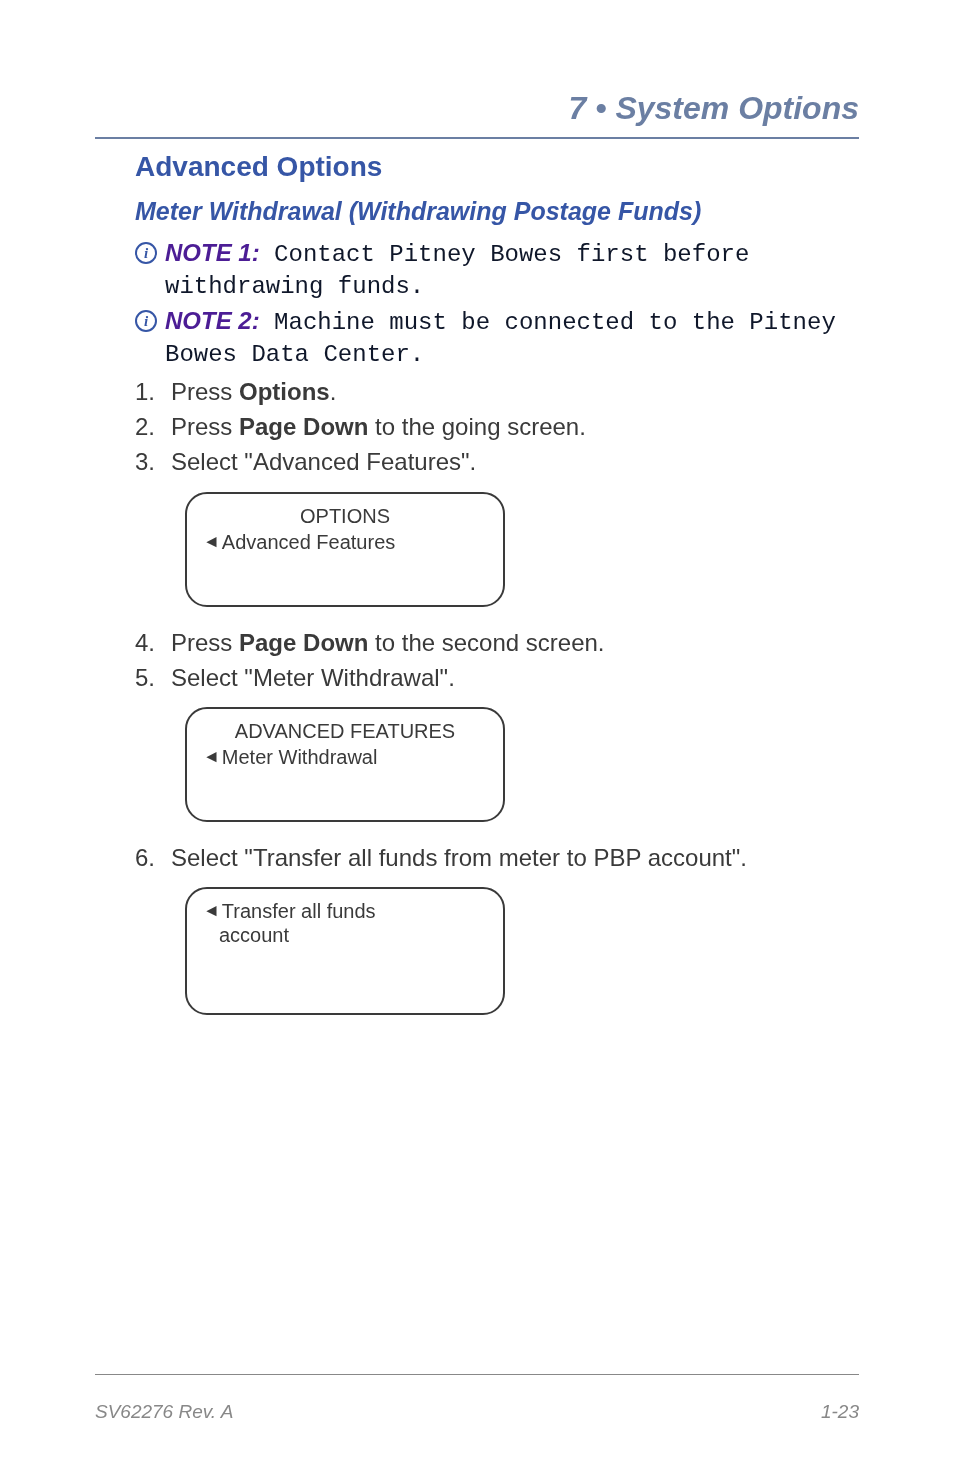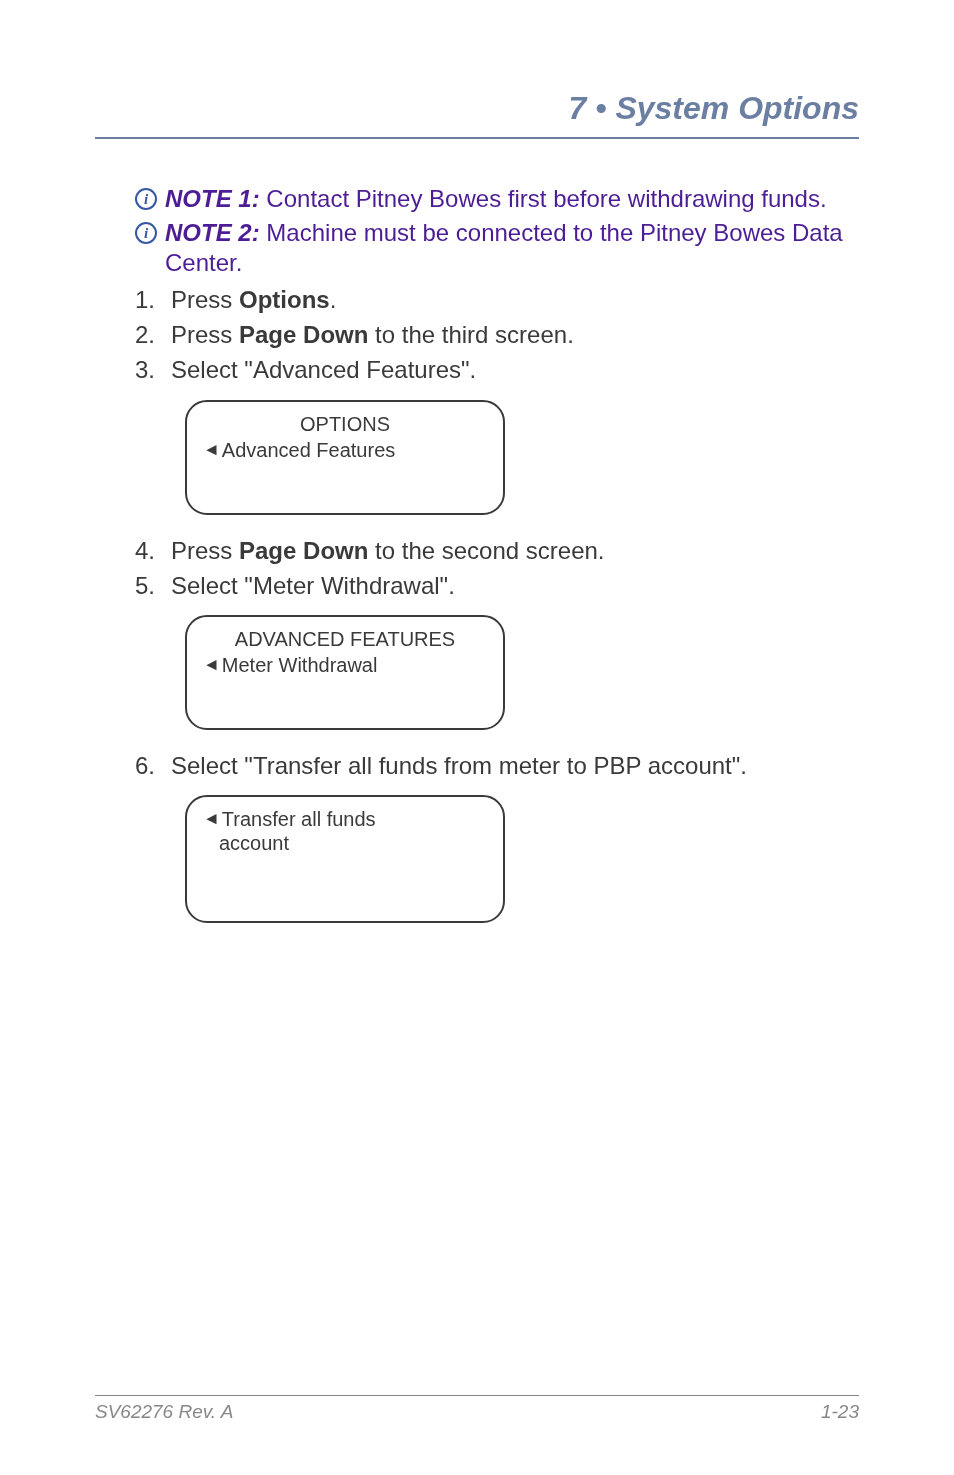--- a/index.html
+++ b/index.html
@@ -21,21 +21,21 @@
     height: 100%;
   }
   .chapter-header {
     text-align: right;
     font-size: 32px;
     font-style: italic;
     font-weight: bold;
     color: #6b7fa3;
     padding-bottom: 10px;
     border-bottom: 2px solid #6b7fa3;
-    margin-bottom: 45px;
+    margin-bottom: 12px;
   }
   .section-title {
     font-size: 28px;
     font-weight: bold;
     color: #3656a6;
     margin-bottom: 14px;
     margin-left: 40px;
   }
   .subsection-title {
     font-size: 25px;
@@ -80,21 +80,22 @@
   .note-block {
     flex: 1;
   }
   .note-label {
     font-weight: bold;
     font-style: italic;
     color: #4c1d95;
     margin-top: 16px;
   }
   .note-text {
-    color: #4c1d95;
+    color: #0f172a;
+    font-family: Liberation Mono, monospace;
   }
   ol.steps {
     list-style: none;
     margin-left: 40px;
     font-size: 24px;
     color: #3a3a3a;
     line-height: 1.3;
   }
   ol.steps li {
     display: flex;
@@ -138,36 +139,38 @@
   }
   .lcd-indent {
     margin-left: 16px;
   }
   .footer {
     position: absolute;
     bottom: 52px;
     left: 95px;
     right: 95px;
     border-top: 1px solid #888;
-    padding-top: 5px;
+    padding-top: 26px;
     display: flex;
     justify-content: space-between;
     font-size: 19px;
     font-style: italic;
     color: #888;
   }
 </style>
 </head>
 <body>
 
 <div class="page">
 
   <div class="chapter-header">7 • System Options</div>
 
-
+  <h2 class="section-title">Advanced Options</h2>
+
+  <h3 class="subsection-title">Meter Withdrawal (Withdrawing Postage Funds)</h3>
 
 
   <div class="note-line">
     <span class="info-icon">i</span>
     <span class="note-block">
       <span class="note-label">NOTE 1:</span><span class="note-text"> Contact Pitney Bowes first before withdrawing funds.</span>
     </span>
   </div>
 
   <div class="note-line">
@@ -177,21 +180,21 @@
     </span>
   </div>
 
   <ol class="steps" style="margin-top:6px">
     <li>
       <span class="num">1.</span>
       <span class="step-text"><span>Press </span><span class="bold-text">Options</span><span>.</span></span>
     </li>
     <li>
       <span class="num">2.</span>
-      <span class="step-text"><span>Press </span><span class="bold-text">Page Down</span><span> to the third screen.</span></span>
+      <span class="step-text"><span>Press </span><span class="bold-text">Page Down</span><span> to the going screen.</span></span>
     </li>
     <li>
       <span class="num">3.</span>
       <span class="step-text"><span>Select "Advanced Features".</span></span>
     </li>
   </ol>
 
   <div class="lcd-box">
     <div class="lcd-title">OPTIONS</div>
     <div class="lcd-line">

